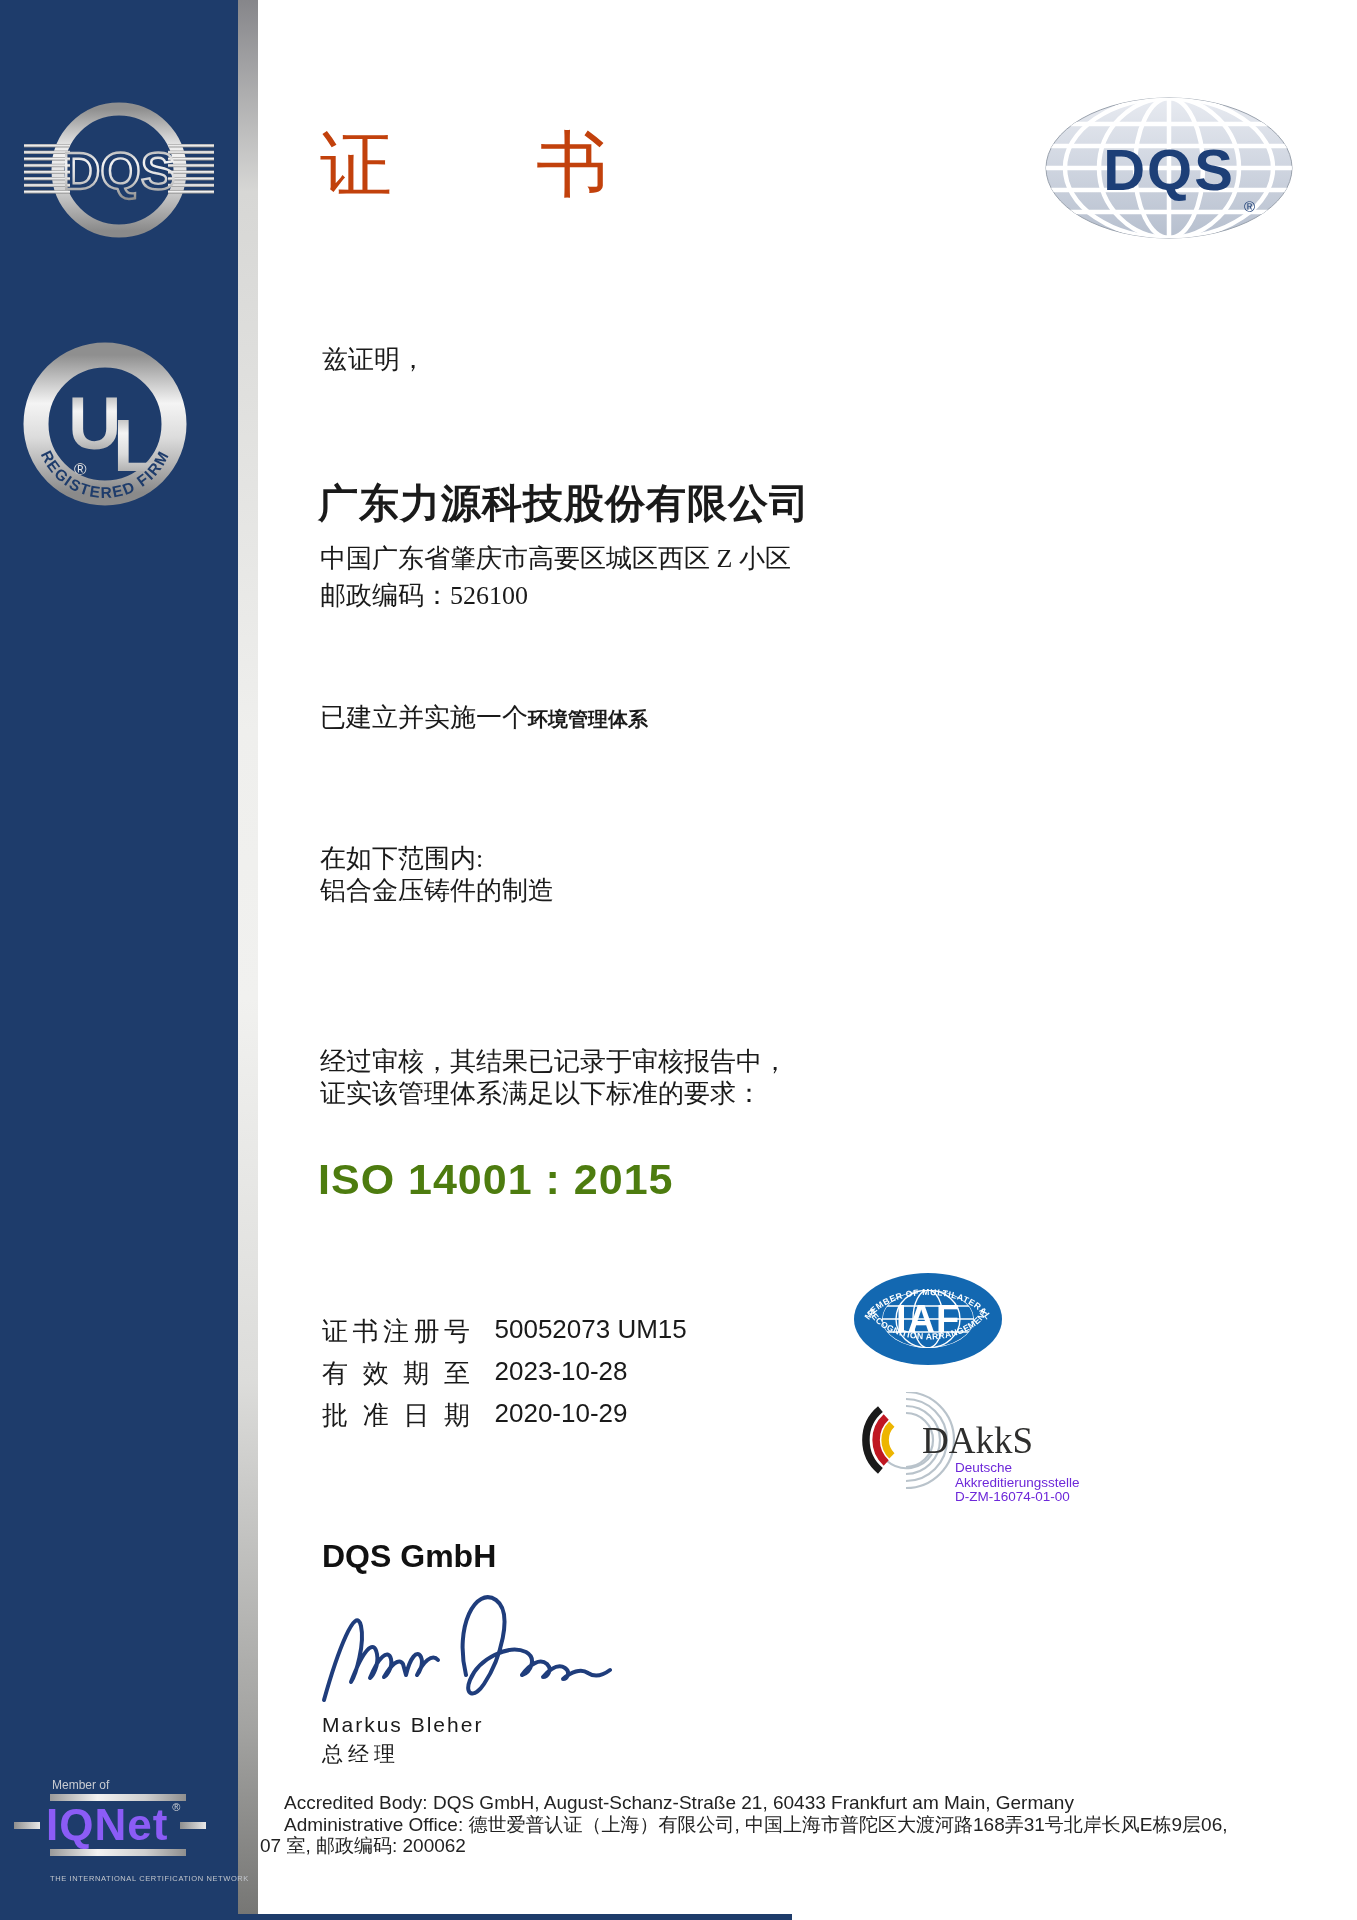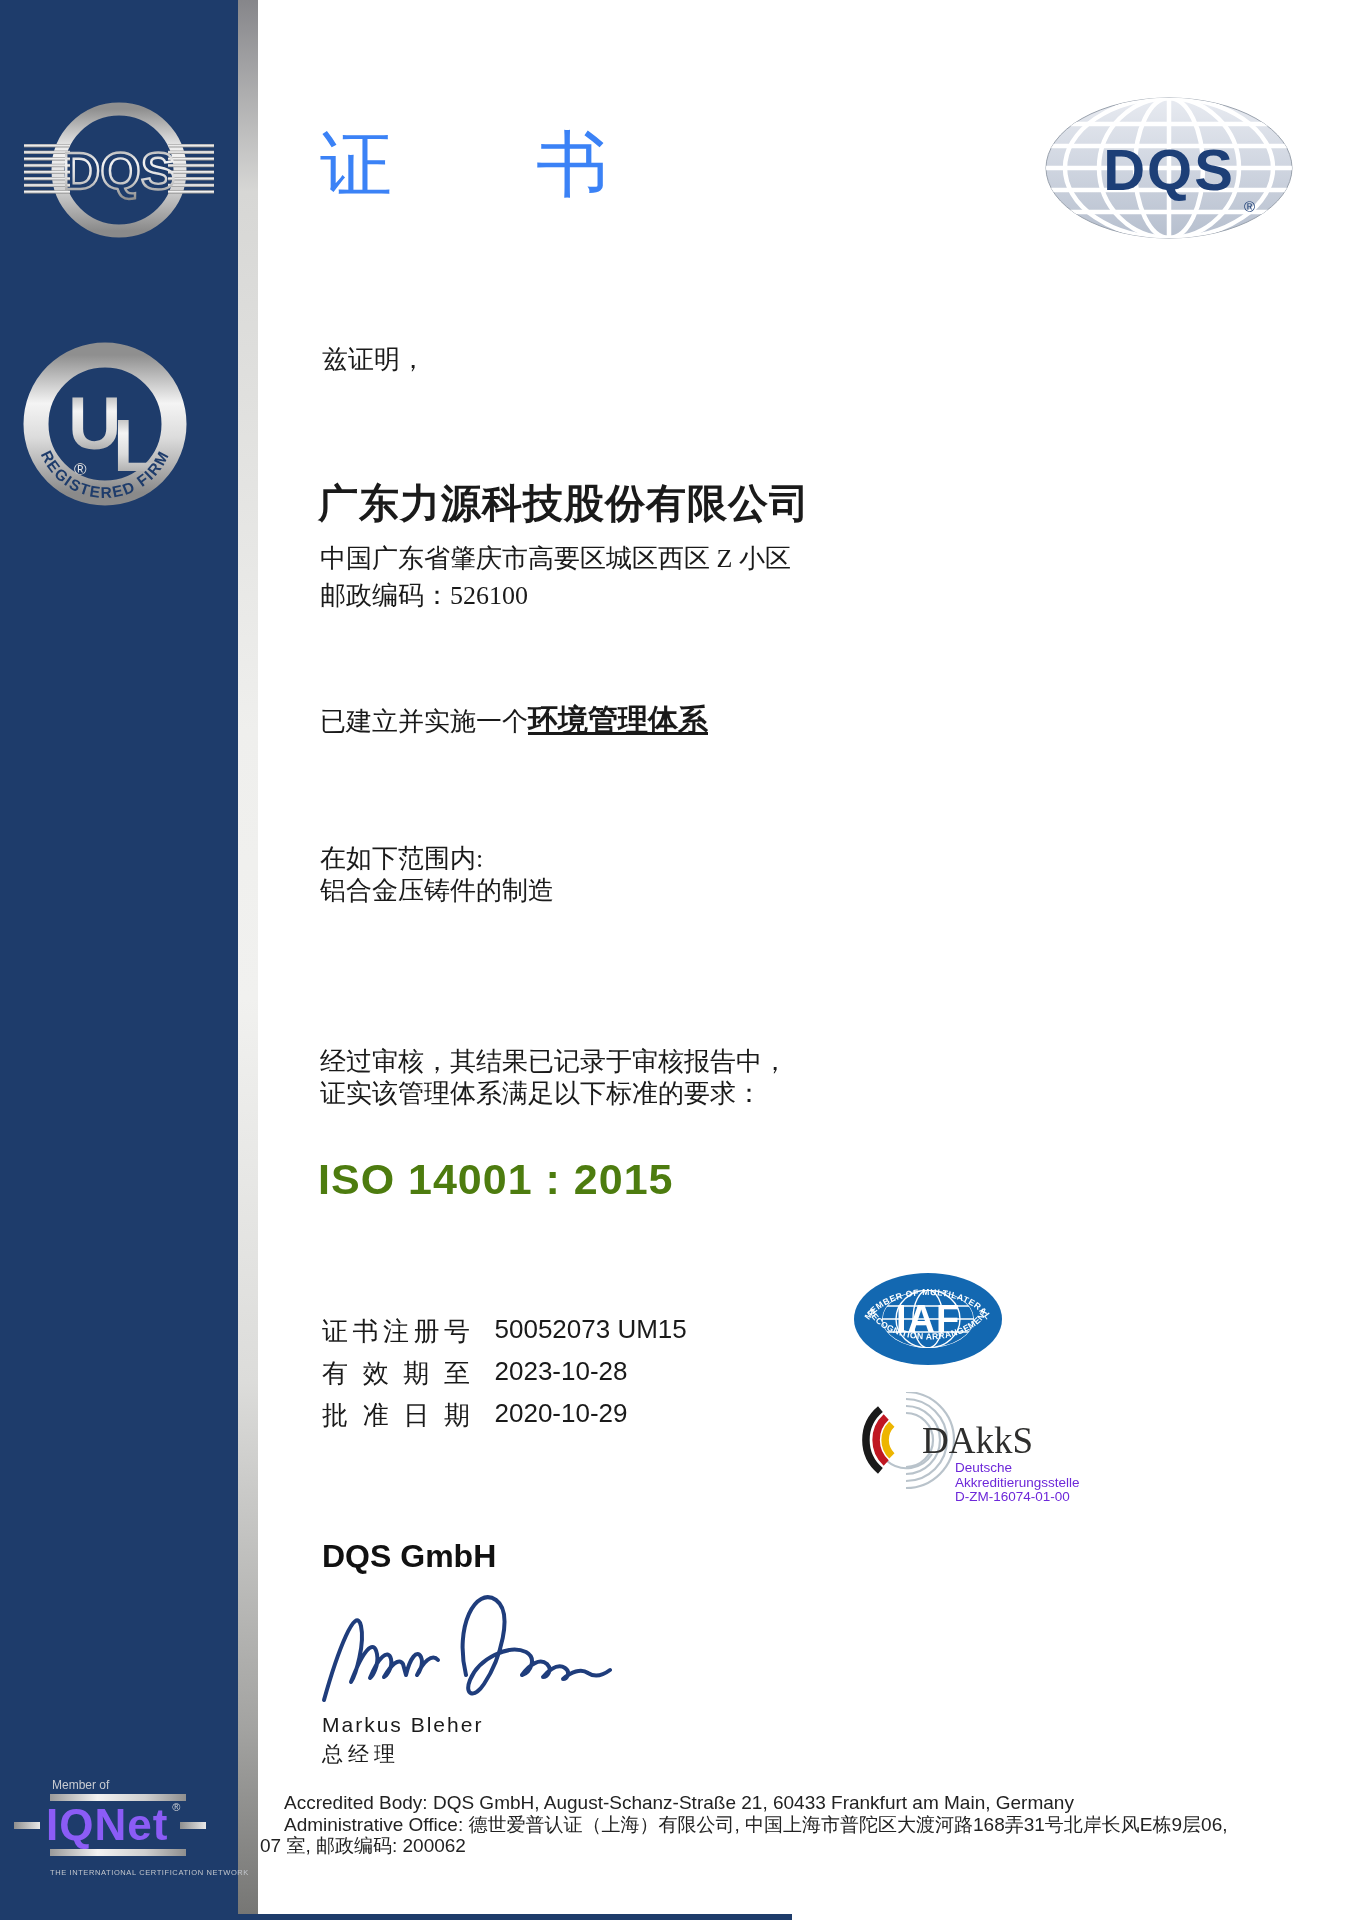--- a/index.html
+++ b/index.html
@@ -10,30 +10,30 @@
   }
   .abs { position:absolute; }
 
   
   .sidebar { left:0; top:0; width:238px; height:1920px; background:#1e3c6b; }
   .metal-strip { left:238px; top:0; width:20px; height:1920px;
     background:linear-gradient(180deg,#86868a 0%,#d7d7d5 10%,#efefed 38%,#f1f1ef 52%,#dcdcda 72%,#a3a3a1 90%,#757573 100%); }
   .bottom-bar { left:0; top:1914px; width:792px; height:6px; background:#1e3c6b; }
 
   
-  .cert-title { left:320px; top:126px; font-size:72px; line-height:1.1; color:#3b82f6; }
+  .cert-title { left:320px; top:126px; font-size:72px; line-height:1.1; color:#c2410c; }
   .globe-logo { left:1042px; top:94px; }
 
   
   .certify { left:322px; top:342px; font-size:26px; }
   .company { left:318px; top:476px; font-size:40px; font-weight:bold; letter-spacing:1px; }
   .addr1 { left:320px; top:541px; font-size:26px; }
   .addr2 { left:320px; top:578px; font-size:26px; }
   .system-line { left:320px; top:700px; font-size:26px; }
-  .system-line b { font-size:30px; font-weight:bold;text-decoration:underline; }
+  .system-line b { font-size:20px; font-weight:bold; }
   .scope-intro { left:320px; top:841px; font-size:26px; }
   .scope-text { left:320px; top:873px; font-size:26px; }
   .audit { left:320px; top:1046px; font-size:26px; line-height:32px; }
   .iso { left:318px; top:1155px; font-size:43px; font-weight:bold;
          font-family:"Liberation Sans","DejaVu Sans",sans-serif; letter-spacing:1px; color:#4d7c0f; }
 
   
   .details { left:322px; top:1314px; }
   .detail-row { height:42px; font-size:26px; }
   .detail-label { display:inline-block; width:150px; text-align:justify; text-align-last:justify; letter-spacing:2px; }
@@ -62,21 +62,21 @@
   .dqs-side-logo { left:18px; top:85px; }
   .ul-logo { left:18px; top:338px; }
   .iqnet { left:14px; top:1778px; width:212px; font-family:"Liberation Sans","DejaVu Sans",sans-serif; }
   .iqnet .member { color:#c9ccd2; font-size:12px; margin-left:38px; margin-bottom:2px; }
   .iqnet .bar { height:7px; width:136px; margin-left:36px;
     background:linear-gradient(90deg,#9a9a9a,#f2f2f2 35%,#cfcfcf 70%,#8e8e8e); }
   .iqnet .name-row { display:flex; align-items:center; height:48px; }
   .iqnet .dash { width:26px; height:7px; background:linear-gradient(90deg,#8e8e8e,#e9e9e9); }
   .iqnet .name { color:#8b5cf6; font-size:44px; font-weight:bold; letter-spacing:1px; margin:0 4px 0 6px; line-height:44px; }
   .iqnet .reg { color:#cfd2d6; font-size:11px; align-self:flex-start; }
-  .iqnet .tagline { color:#c3c7cd; font-size:7.5px; letter-spacing:0.6px; margin-left:36px; margin-top:12px; white-space:nowrap; }
+  .iqnet .tagline { color:#c3c7cd; font-size:7.5px; letter-spacing:0.6px; margin-left:36px; margin-top:18px; white-space:nowrap; }
 </style>
 </head>
 <body>
 
 <div class="page">
 
   <div class="abs sidebar"></div>
   <div class="abs metal-strip"></div>
   <div class="abs bottom-bar"></div>
 

